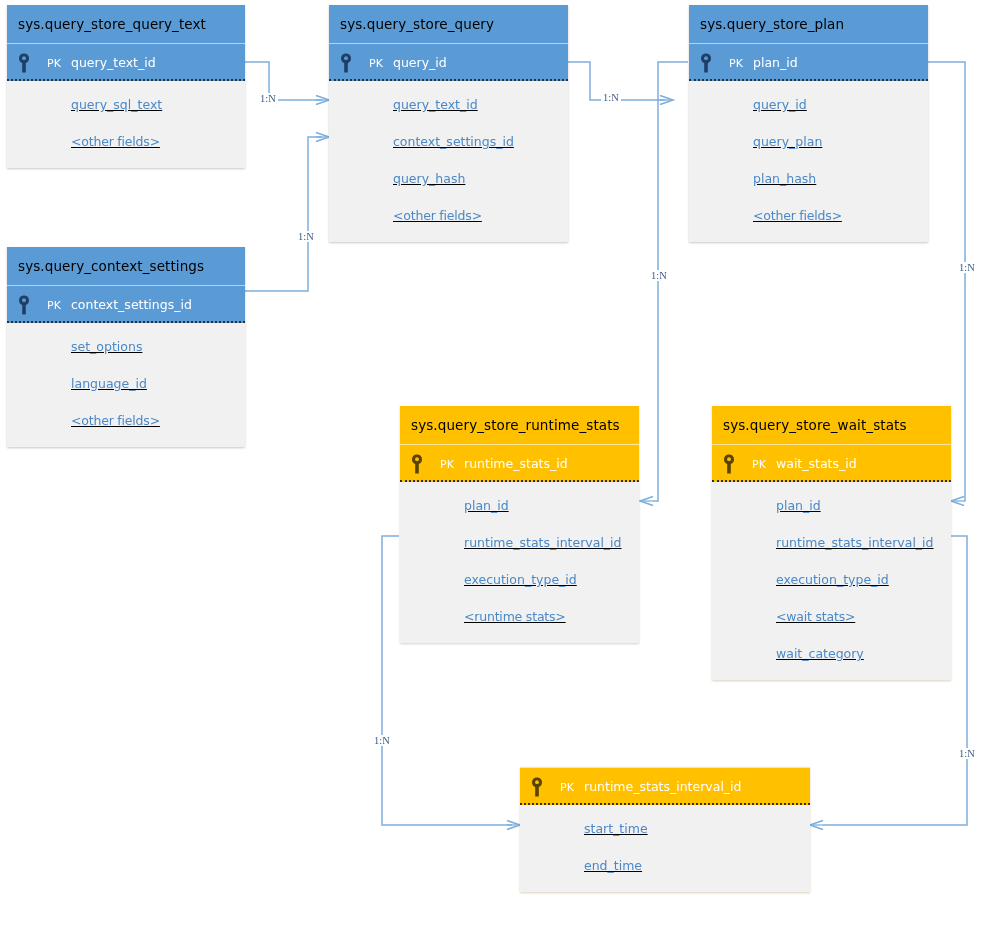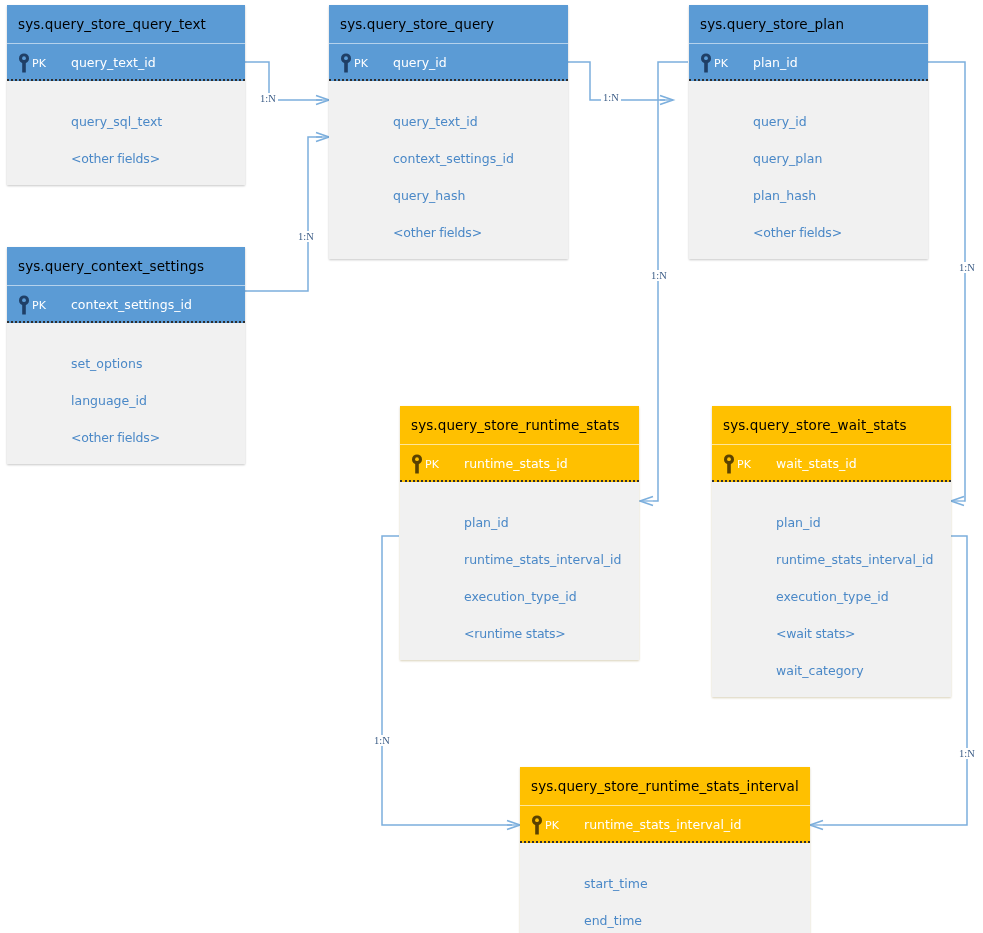--- a/index.html
+++ b/index.html
@@ -33,27 +33,27 @@
     color:#ffffff;
     font-size:12.5px;
     border-top:1px solid rgba(255,255,255,.55);
     border-bottom:2px dotted #2f2f2f;
   }
   .entity .pkrow .keywrap{
     position:absolute;left:11px;top:0;height:38px;width:44px;
     display:flex;align-items:center;
   }
   .entity .pkrow .pklabel{
-    font-size:11px;margin-left:1px;
+    font-size:11px;margin-left:16px;
   }
   .entity .pkrow .fieldname{
     position:absolute;left:64px;top:0;height:38px;line-height:38px;
     white-space:nowrap;
   }
-  .entity .body{padding-top:22px;padding-bottom:8px;}
+  .entity .body{padding-top:5px;padding-bottom:8px;text-decoration:underline;}
   .entity .field{
     box-sizing:border-box;
     height:37px;line-height:37px;
     padding-left:64px;
     color:#4a88c7;
     font-size:12.5px;
     white-space:nowrap;
   }
   .entity .field.meta{color:#4a88c7;letter-spacing:-.2px;}
 
@@ -239,21 +239,20 @@
     <div class="body">
       <div class="field">plan_id</div>
       <div class="field">runtime_stats_interval_id</div>
       <div class="field">execution_type_id</div>
       <div class="field meta">&lt;wait stats&gt;</div>
       <div class="field">wait_category</div>
     </div>
   </div>
 
   <div class="entity orange" style="left:520px;top:767px;width:290px;">
-    <div class="title">sys.query_store_runtime_stats_interval</div>
     <div class="pkrow">
       <span class="keywrap">
         <svg class="keyicon" width="13" height="20" viewBox="0 0 13 20" aria-hidden="true">
           <circle cx="6" cy="5.4" r="5" fill="#5a4200"></circle>
           <circle cx="6" cy="5.2" r="1.9" fill="#ffc000"></circle>
           <rect x="4.2" y="8.5" width="3.6" height="11" fill="#5a4200"></rect>
         </svg>
         <span class="pklabel">PK</span>
       </span>
       <span class="fieldname">runtime_stats_interval_id</span>

